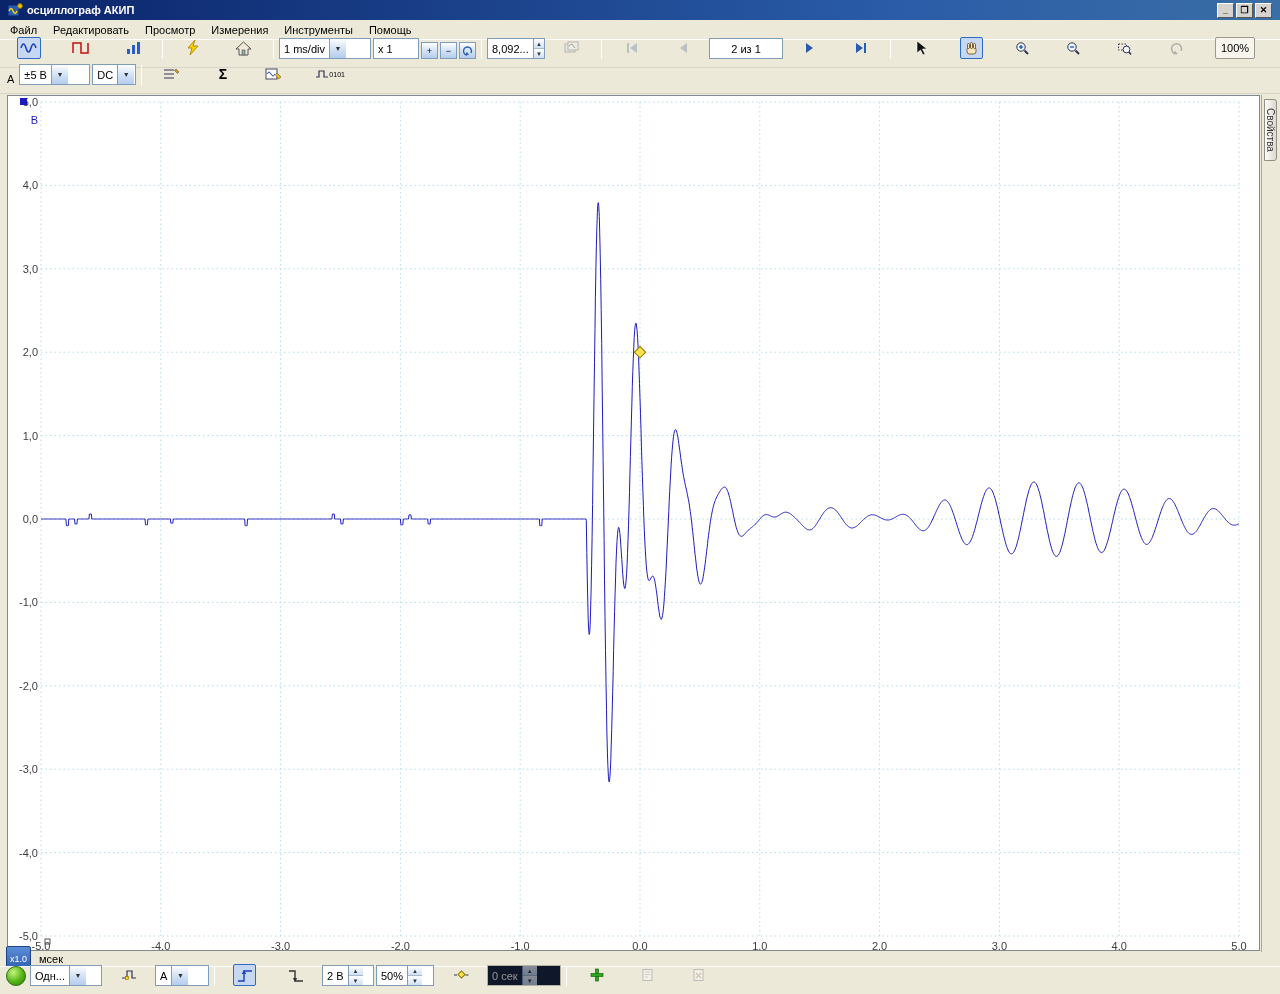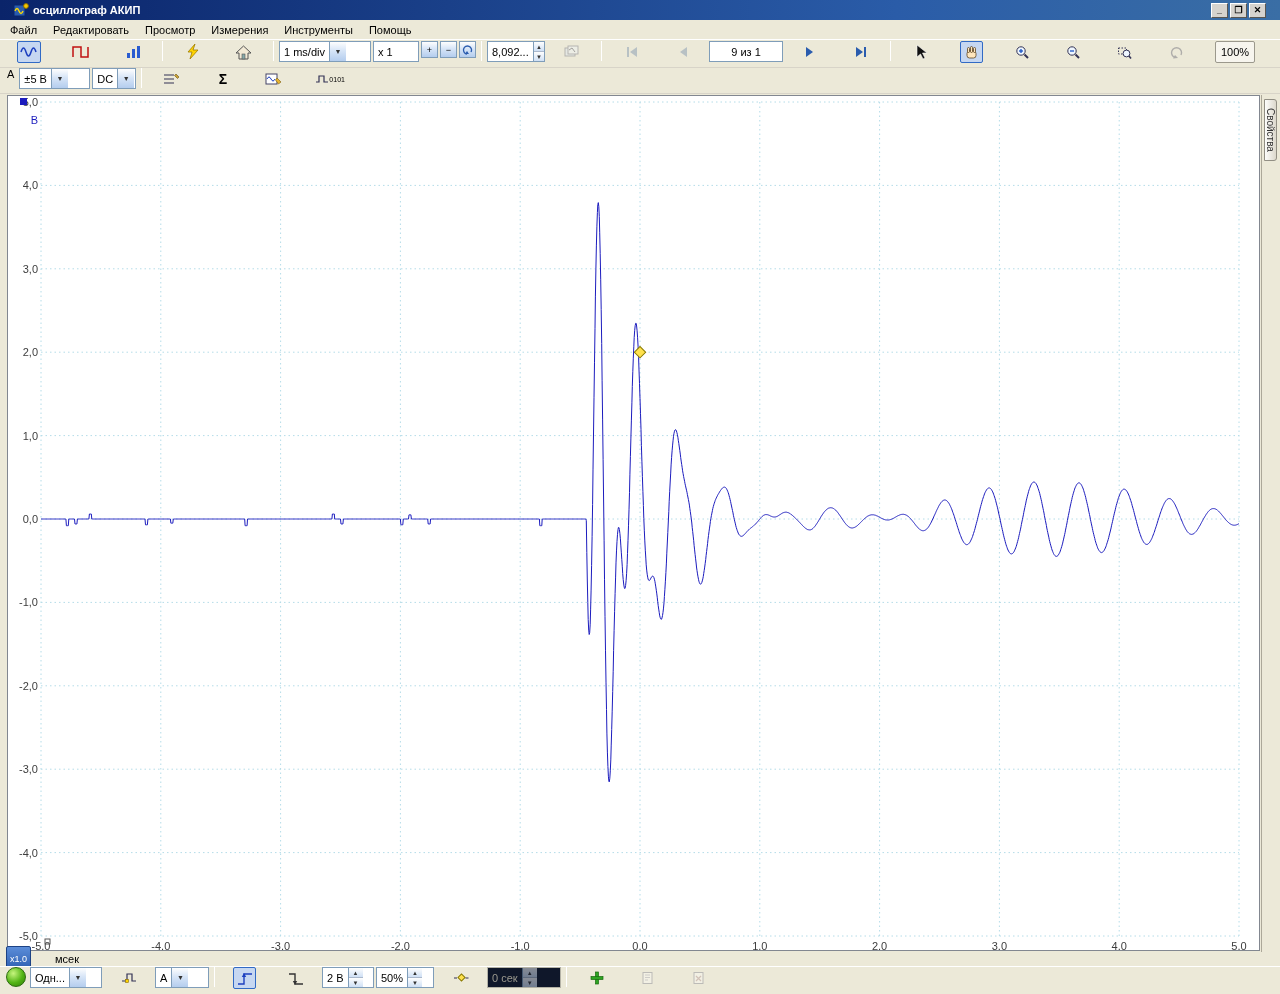--- a/index.html
+++ b/index.html
@@ -3,36 +3,36 @@
 <meta charset="utf-8">
 <style>
   *{box-sizing:border-box;margin:0;padding:0}
   html,body{width:1280px;height:994px;overflow:hidden;background:#ece9d8;
     font-family:"Liberation Sans",sans-serif;font-size:11px;color:#000}
   .window{position:absolute;inset:0;background:#ece9d8}
 
   
   .titlebar{position:absolute;left:0;top:0;right:0;height:20px;
     background:linear-gradient(90deg,#0a246a,#2a5ca8 70%,#3a6ea5);
-    color:#fff;display:flex;align-items:center;padding:0 14px;font-weight:bold}
+    color:#fff;display:flex;align-items:center;padding:0 8px;font-weight:bold}
   .titlebar .appicon{width:15px;height:15px;margin-right:4px;flex:0 0 auto}
   .titlebar .wbtns{margin-left:auto;display:flex;gap:2px}
   .wbtn{width:17px;height:15px;background:#d6d3ce;border:1px solid;
     border-color:#fff #5a5651 #5a5651 #fff;font-size:9px;line-height:13px;
     text-align:center;color:#000;font-weight:bold}
 
   
   .menubar{position:absolute;left:0;top:20px;right:0;height:20px;
     display:flex;align-items:center;padding:8px 2px;background:#ece9d8;
     border-bottom:1px solid #ffffff}
   .menuitem{padding:2px 8px;cursor:default}
 
   
-  .toolbar{position:absolute;left:0;right:0;display:flex;align-items:flex-start;
-    padding:0 3px;background:#ece9d8;border-bottom:1px solid #d8d4c8}
+  .toolbar{position:absolute;left:0;right:0;display:flex;align-items:flex-end;
+    padding:8px 3px;background:#ece9d8;border-bottom:1px solid #d8d4c8}
   .tb1{top:41px;height:27px}
   .tb2{top:68px;height:26px}
   .tbtn{height:22px;min-width:23px;padding:0 2px;display:flex;align-items:center;
     justify-content:center;border:1px solid transparent;border-radius:2px;margin:0 14px}
   .tbtn.active{background:#c6d7f1;border-color:#316ac5}
   .tbtn.disabled{opacity:.4}
   .sep{width:1px;height:20px;background:#aca899;border-right:1px solid #fff;margin:0 4px}
 
   .box{background:#fff;border:1px solid #7f9db9;height:21px;display:flex;
     align-items:stretch;margin:0 1px}
@@ -53,21 +53,21 @@
 
   
   #plot-svg{position:absolute;left:7px;top:95px;background:#fff;
     border:1px solid #828790}
   #plot-svg text{font-family:"Liberation Sans",sans-serif;font-size:11px}
   .belowplot{position:absolute;left:6px;top:952px;height:14px;display:flex;
     align-items:center}
   .zbadge{background:linear-gradient(#5b8dd9,#2b5cae);color:#fff;font-size:9px;
     padding:12px 3px;border-radius:2px;border:1px solid #1d4284;height:12px;
     display:flex;align-items:center}
-  .tunit{margin-left:24px}
+  .tunit{margin-left:8px}
 
   
   .rightstrip{position:absolute;right:0;top:95px;width:19px;height:857px;
     background:#ece9d8;border-left:1px solid #aca899}
   .propstab{margin:4px 2px 0 2px;height:62px;background:linear-gradient(90deg,#fdfdfb,#dcd8cc);
     border:1px solid #928f84;border-radius:0 3px 3px 0;display:flex;align-items:center;
     justify-content:center;writing-mode:vertical-rl;font-size:10px;color:#333}
 
   
   .tbb{top:966px;height:28px;border-top:1px solid #fff;border-bottom:none}
@@ -171,21 +171,21 @@
         <rect x="2" y="1" width="2" height="10" fill="#6d86a8"></rect>
           <polygon points="12,1 12,11 5,6" fill="#6d86a8"></polygon>
       </svg>
     </div>
     <div class="tbtn disabled">
       <svg width="12" height="12" viewBox="0 0 12 12">
         <polygon points="10,1 10,11 3,6" fill="#6d86a8"></polygon>
       </svg>
     </div>
     <div class="box" style="width:74px">
-      <span class="txt" style="justify-content:center;width:100%">9 из 1</span>
+      <span class="txt" style="justify-content:center;width:100%">2 из 1</span>
     </div>
     <div class="tbtn">
       <svg width="12" height="12" viewBox="0 0 12 12">
         <polygon points="2,1 2,11 9,6" fill="#2a5cae"></polygon>
       </svg>
     </div>
     <div class="tbtn">
       <svg width="14" height="12" viewBox="0 0 14 12">
         <polygon points="2,1 2,11 9,6" fill="#2a5cae"></polygon>
           <rect x="10" y="1" width="2" height="10" fill="#2a5cae"></rect>

